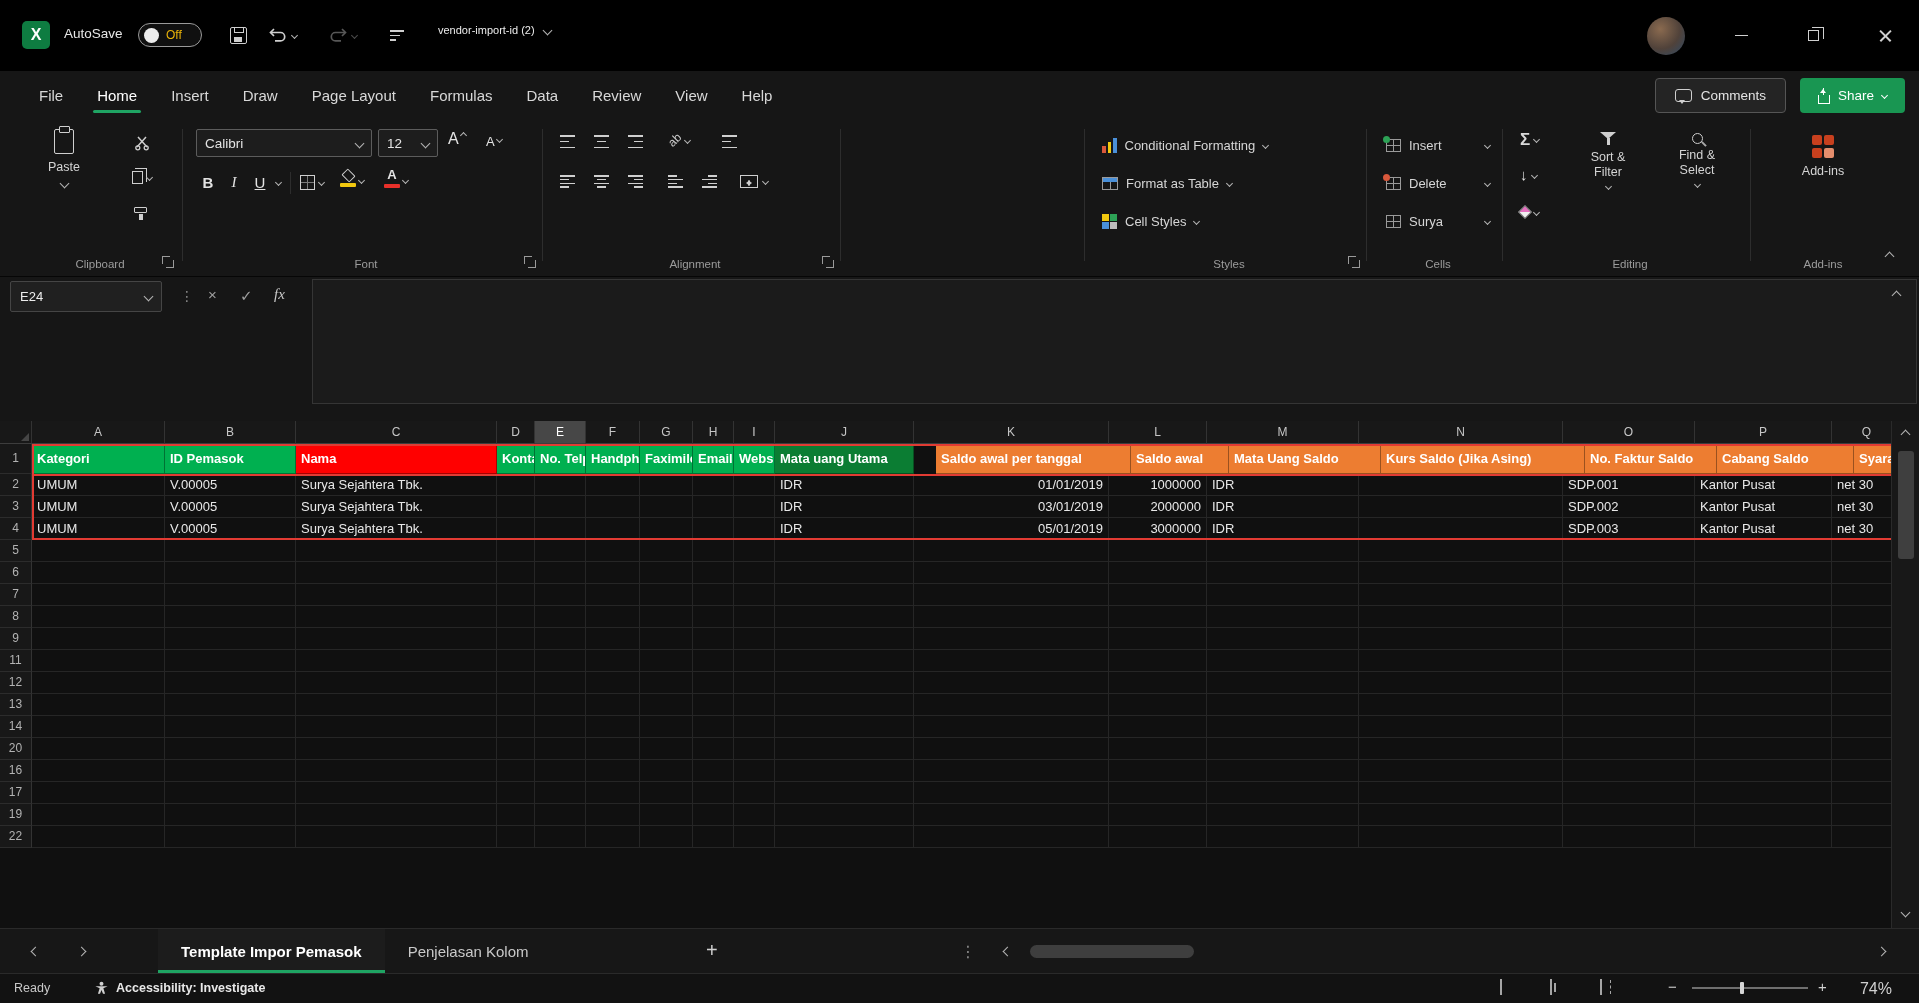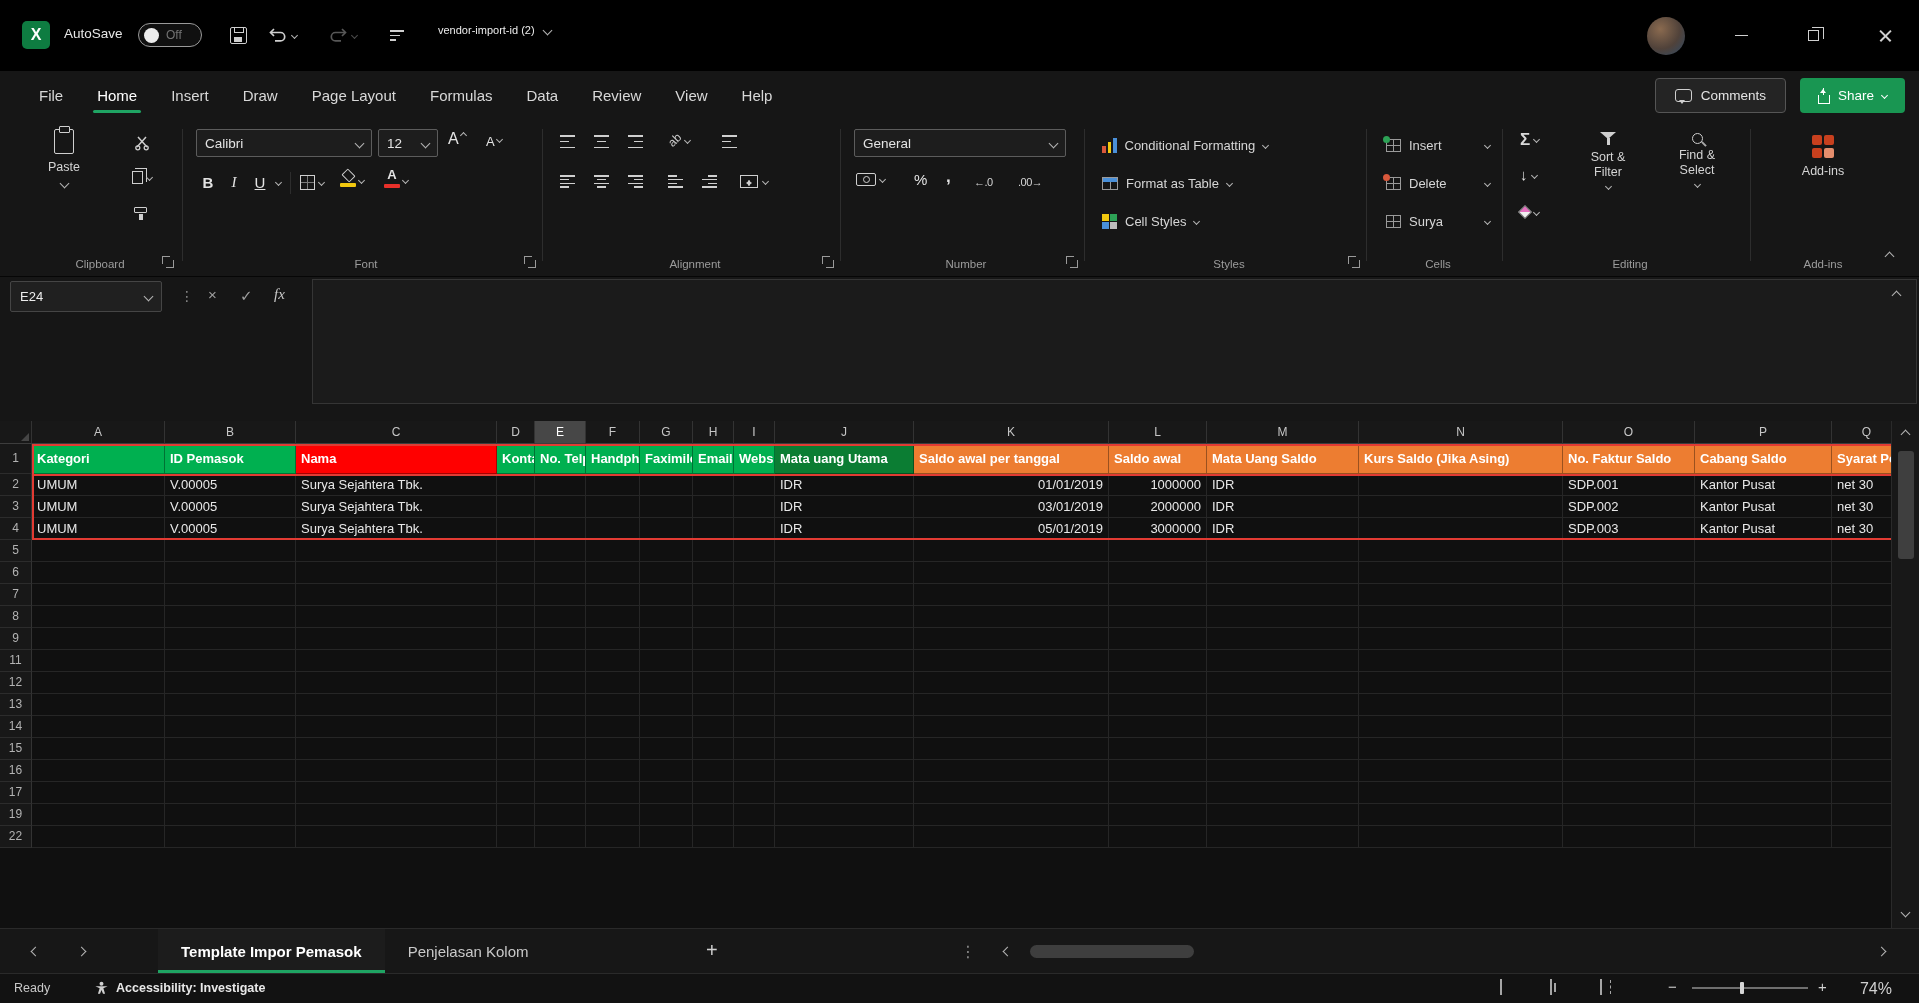--- a/index.html
+++ b/index.html
@@ -13,21 +13,21 @@
 .cv.up{transform:rotate(225deg)}
 .cv.left{transform:rotate(135deg)}
 .cv.right{transform:rotate(-45deg)}
 .cv.white{border-color:#fff}
 
 .titlebar{position:absolute;top:0;left:0;width:100%;height:71px;background:#000}
 .xicon{width:28px;height:28px;border-radius:5px;background:#0E7C41;color:#fff;font-weight:700;font-size:16px;display:flex;align-items:center;justify-content:center}
 .tbtext{font-size:13.5px;color:#e6e6e6}
 .toggle{width:64px;height:24px;border:1px solid #9a9a9a;border-radius:13px;background:#101010;display:flex;align-items:center;gap:7px;padding:0 5px}
 .knob{width:15px;height:15px;border-radius:50%;background:#ececec}
-.tstate{font-size:12px;color:#737373}
+.tstate{font-size:12px;color:#eab308}
 .floppy{width:17px;height:17px;border:1.6px solid #cfcfcf;border-radius:2px;position:relative}
 .floppy::before{content:'';position:absolute;top:-1px;left:3px;width:8px;height:5px;border:1.6px solid #cfcfcf;border-top:none}
 .floppy::after{content:'';position:absolute;bottom:1px;left:3px;width:8px;height:5px;background:#cfcfcf}
 .dim{opacity:.42}
 .tune{display:flex;flex-direction:column;gap:3px}
 .tune i{display:block;height:1.6px;background:#cfcfcf}
 .doctitle{font-size:11px;color:#ececec}
 .searchbox{left:714px;top:12px;width:518px;height:47px;border-radius:23px;background:#262626;border:1px solid #3f3f3f;display:flex;align-items:center;gap:14px;padding-left:24px}
 .mag{width:11px;height:11px;border:1.8px solid #a8a8a8;border-radius:50%;position:relative;flex:none}
 .mag::after{content:'';position:absolute;width:6px;height:1.8px;background:#a8a8a8;transform:rotate(45deg);right:-5px;bottom:-2px}
@@ -384,36 +384,20 @@
         </span>
       <div class="abs row" style="left:188px;top:56px;gap:5px">
         <span class="mergeico"></span>
         <span class="cv small"></span>
       </div>
       <span class="glabel">Alignment</span>
       <span class="lnch"></span>
     </div>
     <div class="vsep" style="left:840px"></div>
 
-    <div class="grp" style="left:850px;width:232px">
-      <div class="combo" style="left:4px;top:10px;width:212px">
-        <span>General</span>
-        <span class="cv"></span>
-      </div>
-      <div class="abs sib" style="left:6px;top:54px">
-        <span class="note"></span>
-        <span class="cv small"></span>
-      </div>
-      <span class="abs aglyph" style="left:64px;top:55px;font-size:15px">%</span>
-      <span class="abs aglyph" style="left:96px;top:52px;font-size:17px;font-weight:700">,</span>
-      <span class="abs decico" style="left:124px;top:57px">←.0</span>
-      <span class="abs decico" style="left:168px;top:57px">.00→</span>
-      <span class="glabel">Number</span>
-      <span class="lnch"></span>
-    </div>
     <div class="vsep" style="left:1084px"></div>
 
     <div class="grp" style="left:1094px;width:270px">
       <div class="stylerow" style="left:8px;top:12px">
         <span class="cfico">
             <i style="height:7px;background:#D9583B"></i>
             <i style="height:11px;background:#F2C80F"></i>
             <i style="height:15px;background:#4A90D9"></i>
           </span>
         <span>Conditional Formatting</span>
@@ -543,21 +527,21 @@
             <div class="cell hc" style="width: 133px; background: rgb(0, 176, 80);">Kategori</div>
             <div class="cell hc" style="width: 131px; background: rgb(0, 176, 80);">ID Pemasok</div>
             <div class="cell hc" style="width: 201px; background: rgb(255, 0, 0);">Nama</div>
             <div class="cell hc" style="width: 38px; background: rgb(0, 176, 80);">Kontak</div>
             <div class="cell hc" style="width: 51px; background: rgb(0, 176, 80);">No. Telp</div>
             <div class="cell hc" style="width: 54px; background: rgb(0, 176, 80);">Handphone</div>
             <div class="cell hc" style="width: 53px; background: rgb(0, 176, 80);">Faximile</div>
             <div class="cell hc" style="width: 41px; background: rgb(0, 176, 80);">Email</div>
             <div class="cell hc" style="width: 41px; background: rgb(0, 176, 80);">Website</div>
             <div class="cell hc" style="width: 139px; background: rgb(11, 125, 51);">Mata uang Utama</div>
-            <div class="cell hc" style="width: 195px; background: rgb(237, 125, 49);">Saldo awal per tanggal</div>
+            <div class="cell hc" style="width: 195px; background: rgb(237, 125, 49); margin-left: 22px;">Saldo awal per tanggal</div>
             <div class="cell hc" style="width: 98px; background: rgb(237, 125, 49);">Saldo awal</div>
             <div class="cell hc" style="width: 152px; background: rgb(237, 125, 49);">Mata Uang Saldo</div>
             <div class="cell hc" style="width: 204px; background: rgb(237, 125, 49);">Kurs Saldo (Jika Asing)</div>
             <div class="cell hc" style="width: 132px; background: rgb(237, 125, 49);">No. Faktur Saldo</div>
             <div class="cell hc" style="width: 137px; background: rgb(237, 125, 49);">Cabang Saldo</div>
             <div class="cell hc" style="width: 70px; background: rgb(237, 125, 49);">Syarat Pembayaran</div>
           </div>
           <div class="grow">
             <div class="rn">2</div>
             <div class="cell" style="width: 133px;">UMUM</div>
@@ -792,21 +776,21 @@
             <div class="cell" style="width: 139px;"></div>
             <div class="cell" style="width: 195px;"></div>
             <div class="cell" style="width: 98px;"></div>
             <div class="cell" style="width: 152px;"></div>
             <div class="cell" style="width: 204px;"></div>
             <div class="cell" style="width: 132px;"></div>
             <div class="cell" style="width: 137px;"></div>
             <div class="cell" style="width: 70px;"></div>
           </div>
           <div class="grow">
-            <div class="rn">15</div>
+            <div class="rn">20</div>
             <div class="cell" style="width: 133px;"></div>
             <div class="cell" style="width: 131px;"></div>
             <div class="cell" style="width: 201px;"></div>
             <div class="cell" style="width: 38px;"></div>
             <div class="cell" style="width: 51px;"></div>
             <div class="cell" style="width: 54px;"></div>
             <div class="cell" style="width: 53px;"></div>
             <div class="cell" style="width: 41px;"></div>
             <div class="cell" style="width: 41px;"></div>
             <div class="cell" style="width: 139px;"></div>

